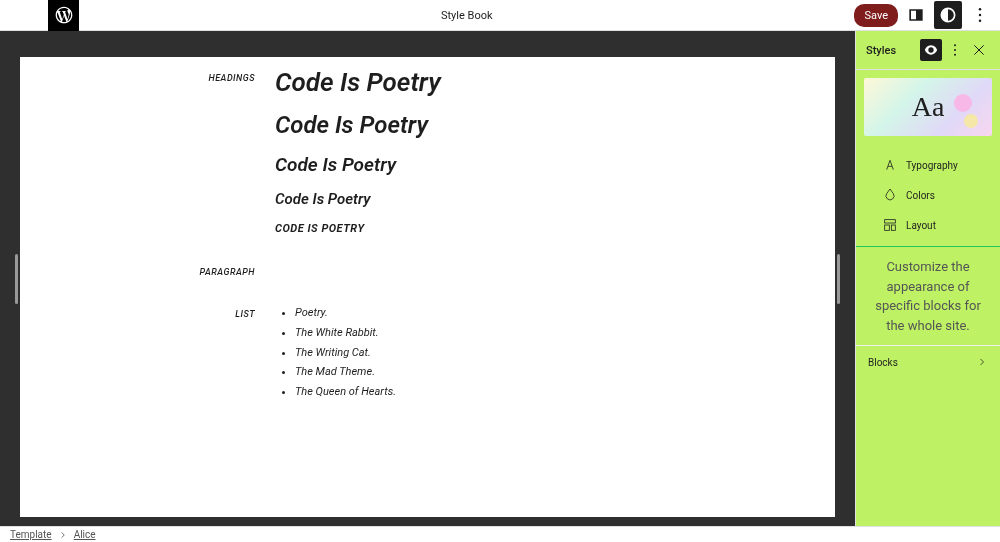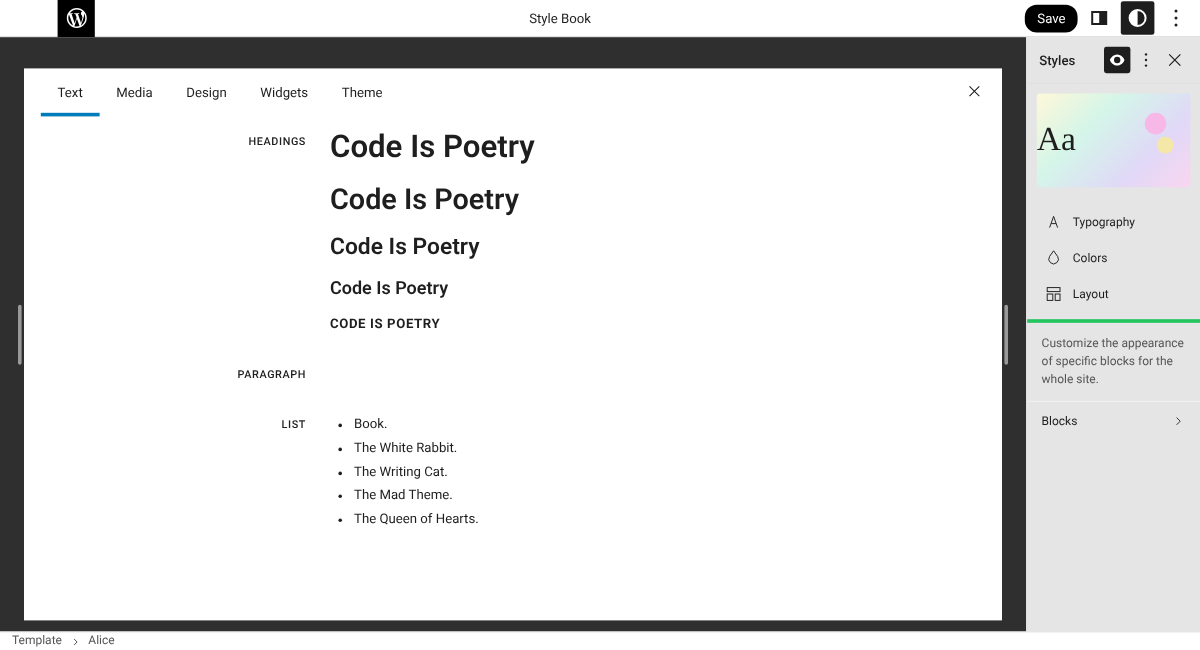--- a/index.html
+++ b/index.html
@@ -2,67 +2,67 @@
 <html><head>
   <meta charset="utf-8">
   <style>
     * { margin:0; padding:0; box-sizing:border-box; font-family:-apple-system,BlinkMacSystemFont,"Segoe UI",Roboto,sans-serif; }
     body { background:#fff; width:1000px; height:542px; overflow:hidden; font-size:12px; color:#1e1e1e; }
     .topbar { height:31px; display:flex; align-items:center; border-bottom:1px solid #e0e0e0; position:relative;padding-left:48px; }
     .wp-logo { width:31px; height:31px; background:#000; display:flex; align-items:center; justify-content:center; }
     .wp-logo svg { width:20px; height:20px; fill:#fff; }
     .top-title { flex:1; text-align:center; font-size:11px; color:#1e1e1e; }
     .top-actions { display:flex; align-items:center; gap:4px; padding-right:6px; }
-    .save-btn { background:#000000; color:#fff; border:none; padding:5px 10px; font-size:11px; border-radius:10px; cursor:pointer; }
+    .save-btn { background:#7f1d1d; color:#fff; border:none; padding:5px 10px; font-size:11px; border-radius:10px; cursor:pointer; }
     .icon-btn { width:28px; height:28px; display:flex; align-items:center; justify-content:center; cursor:pointer; border-radius:2px; }
     .icon-btn svg { width:20px; height:20px; fill:#1e1e1e; }
     .icon-btn.dark { background:#1e1e1e; }
     .icon-btn.dark svg { fill:#fff; }
     .main { display:flex; height:495px; }
     .canvas-wrap { flex:1; background:#2f2f2f; display:flex; align-items:stretch; justify-content:center; padding:26px 20px 9px 20px; position:relative; }
     .resize-handle { position:absolute; top:50%; width:3px; height:50px; background:#999; border-radius:3px; transform:translateY(-50%); }
     .resize-left { left:15px; } .resize-right { right:15px; }
     .canvas { background:#fff; width:100%; position:relative; display:flex; flex-direction:column; }
     .canvas-tabs { display:flex; padding:10px 14px 0 14px; gap:0; border-bottom:1px solid transparent; position:relative; }
     .canvas-tab { padding:4px 14px 10px 14px; font-size:11px; color:#1e1e1e; cursor:pointer; border-bottom:3px solid transparent; }
     .canvas-tab.active { border-bottom-color:#007cba; }
     .canvas-close { position:absolute; right:14px; top:10px; width:18px; height:18px; cursor:pointer; display:flex; align-items:center; justify-content:center; }
     .pill { position:absolute; top:68px; left:252px; background:#3858e9; color:#fff; padding:10px 18px; border-radius:30px; font-size:13px; font-weight:500; z-index:5; }
     .canvas-body { flex:1; overflow-y:auto; padding:10px 30px 10px 0; position:relative; }
     .canvas-body::-webkit-scrollbar { width:8px; }
     .canvas-body::-webkit-scrollbar-thumb { background:#ccc; border-radius:4px; }
     .canvas-body::-webkit-scrollbar-track { background:#f5f5f5; }
-    .row { display:flex; margin-bottom:26px; }
+    .row { display:flex; margin-bottom:26px;font-style:italic; }
     .row-label { width:255px; text-align:right; padding-right:20px; font-size:9px; letter-spacing:0.5px; color:#1e1e1e; padding-top:6px; font-weight:500; }
     .row-content { flex:1; max-width:540px; }
     .h1s { font-size:26px; font-weight:600; margin-bottom:14px; } 
     .h2s { font-size:24px; font-weight:600; margin-bottom:14px; }
     .h3s { font-size:19px; font-weight:600; margin-bottom:14px; }
     .h4s { font-size:15px; font-weight:600; margin-bottom:14px; }
     .h5s { font-size:11px; font-weight:700; letter-spacing:0.5px; }
     .para { font-size:11px; line-height:1.6; color:#1e1e1e; }
     .list { font-size:11px; line-height:1.8; padding-left:20px; }
     .quote { border-left:1px solid #000; padding-left:16px; font-size:11px; }
-    .sidebar { width:145px; border-left:1px solid #e0e0e0; background:#e5e5e5; display:flex; flex-direction:column; }
+    .sidebar { width:145px; border-left:1px solid #e0e0e0; background:#bef264; display:flex; flex-direction:column; }
     .sb-head { display:flex; align-items:center; justify-content:space-between; padding:8px 10px; border-bottom:1px solid #e0e0e0; }
     .sb-title { font-size:11px; font-weight:500; }
     .sb-headbtns { display:flex; gap:2px; }
     .sb-icon { width:22px; height:22px; display:flex; align-items:center; justify-content:center; cursor:pointer; border-radius:2px; }
     .sb-icon.dark { background:#1e1e1e; }
     .sb-icon svg { width:16px; height:16px; fill:#1e1e1e; }
     .sb-icon.dark svg { fill:#fff; }
-    .preview-card { margin:8px; height:78px; border-radius:2px; background:linear-gradient(135deg,#fef8d8 0%,#d4f5e9 35%,#e0d9f7 70%,#f9d6f0 100%); position:relative; display:flex; align-items:center; }
+    .preview-card { margin:8px; height:58px; border-radius:2px; background:linear-gradient(135deg,#fef8d8 0%,#d4f5e9 35%,#e0d9f7 70%,#f9d6f0 100%); position:relative; display:flex; align-items:center; justify-content:center; }
     .preview-aa { font-size:28px; font-weight:400; font-family:Georgia,serif; }
     .preview-dot { position:absolute; border-radius:50%; }
     .dot1 { width:18px; height:18px; background:#f7b8e8; top:16px; right:20px; }
     .dot2 { width:14px; height:14px; background:#f5e7a8; top:36px; right:14px; }
     .sb-row-simple { padding:10px 12px; font-size:10px; border-top:1px solid #f0f0f0; cursor:pointer; display:flex; justify-content:space-between; align-items:center;}
-    .sb-desc { padding:10px 12px; font-size:10px; color:#555; line-height:1.5; border-top:3px solid #22c55e;}
-    .footer { height:16px; display:flex; align-items:center; padding:0 10px; font-size:10px; color:#555; border-top:1px solid #e0e0e0; gap:6px;}
-    .sb-group { padding:6px 0; }
+    .sb-desc { padding:10px 12px; font-size:13px; color:#555; line-height:1.5; border-top:1px solid #22c55e;text-align:center;}
+    .footer { height:16px; display:flex; align-items:center; padding:0 10px; font-size:10px; color:#555; border-top:1px solid #e0e0e0; gap:6px;text-decoration:underline;}
+    .sb-group { padding:6px 12px; }
     .sb-item { display:flex; align-items:center; gap:8px; padding:7px 14px; font-size:10px; cursor:pointer; }
     .sb-item svg { width:16px; height:16px; fill:none; stroke:#1e1e1e; stroke-width:1.2; }
     .chevron { width:12px; height:12px; }
   </style>
 </head>
 <body>
 
 <div class="topbar">
   <div class="wp-logo">
     <svg viewBox="0 0 24 24">
@@ -90,51 +90,39 @@
         </svg>
       </div>
   </div>
 </div>
 
 <div class="main">
   <div class="canvas-wrap">
     <div class="resize-handle resize-left"></div>
     <div class="resize-handle resize-right"></div>
     <div class="canvas">
-      <div class="canvas-tabs">
-        <div class="canvas-tab active">Text</div>
-        <div class="canvas-tab">Media</div>
-        <div class="canvas-tab">Design</div>
-        <div class="canvas-tab">Widgets</div>
-        <div class="canvas-tab">Theme</div>
-        <div class="canvas-close">
-            <svg viewBox="0 0 24 24" width="14" height="14">
-              <path d="M5 5l14 14M19 5L5 19" stroke="#1e1e1e" stroke-width="1.5"></path>
-            </svg>
-          </div>
-      </div>
       <div class="canvas-body">
         <div class="row">
           <div class="row-label">HEADINGS</div>
           <div class="row-content">
             <div class="h1s">Code Is Poetry</div>
             <div class="h2s">Code Is Poetry</div>
             <div class="h3s">Code Is Poetry</div>
             <div class="h4s">Code Is Poetry</div>
             <div class="h5s">CODE IS POETRY</div>
           </div>
         </div>
         <div class="row">
           <div class="row-label">PARAGRAPH</div>
         </div>
         <div class="row">
           <div class="row-label">LIST</div>
           <div class="row-content">
               <ul class="list">
-            <li>Book.</li>
+            <li>Poetry.</li>
             <li>The White Rabbit.</li>
             <li>The Writing Cat.</li>
             <li>The Mad Theme.</li>
             <li>The Queen of Hearts.</li>
           </ul>
             </div>
         </div>
       </div>
     </div>
   </div>

